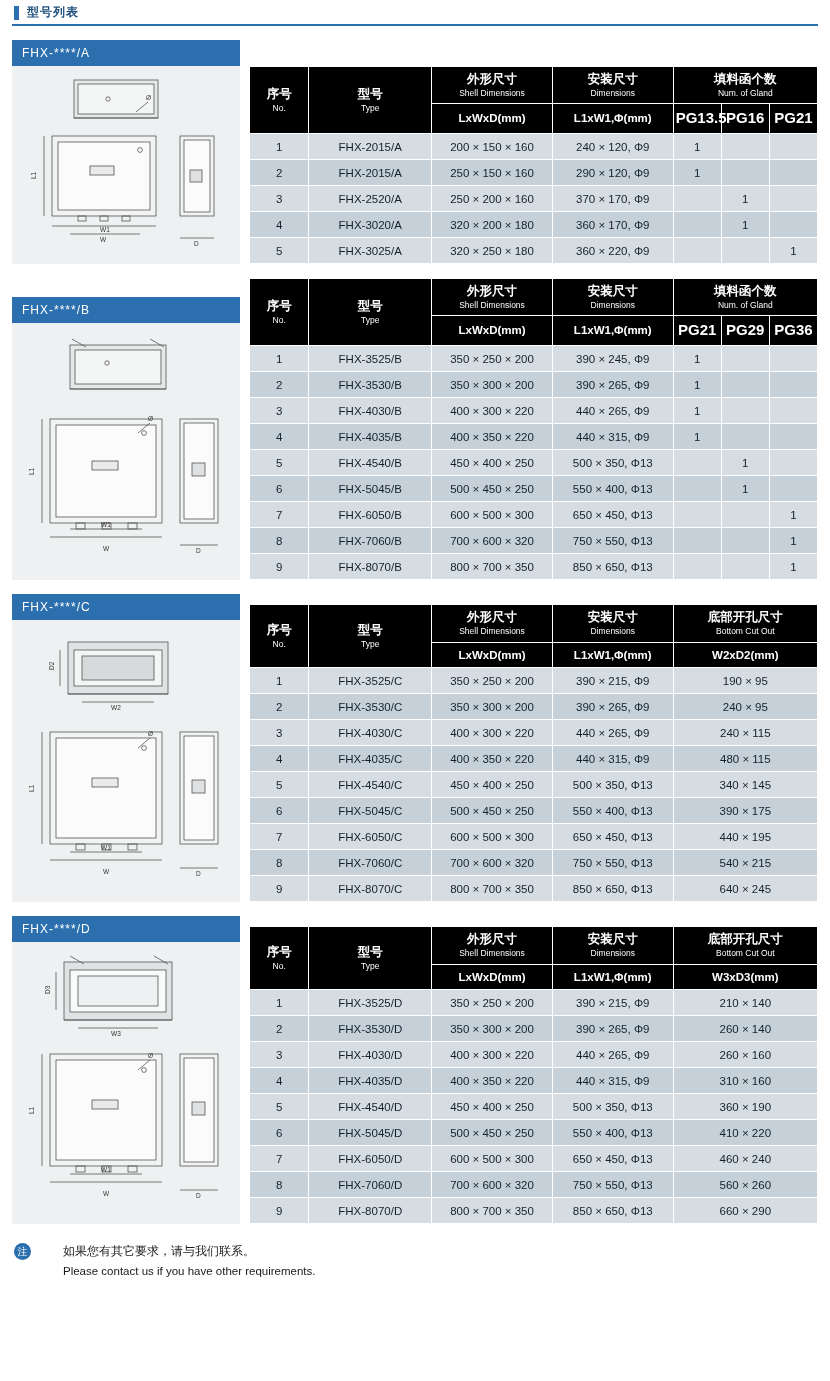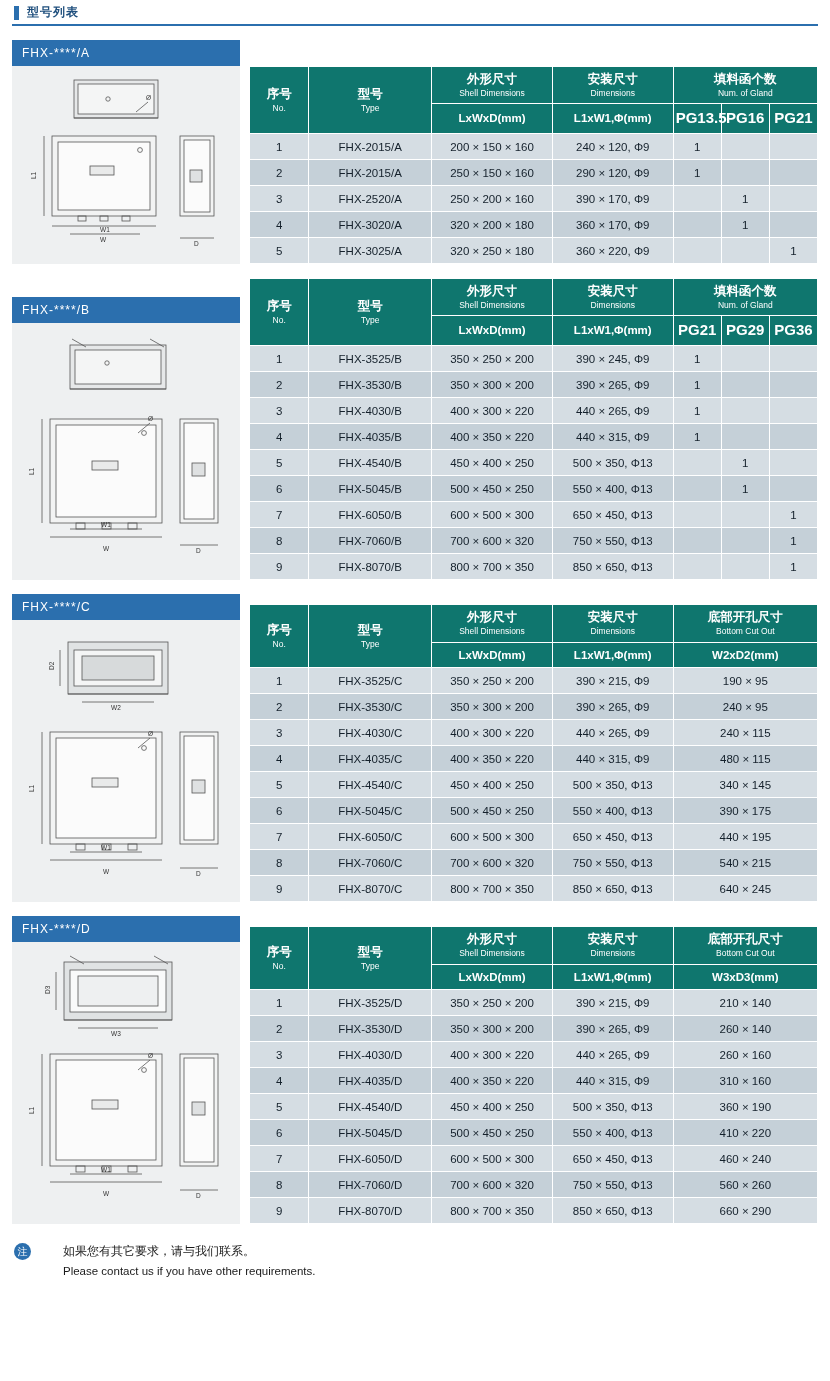--- a/index.html
+++ b/index.html
@@ -85,21 +85,21 @@
     border-collapse: collapse;
     width: 100%;
     table-layout: fixed;
   }
   table.spec th, table.spec td {
     border: 1px solid #ffffff;
     text-align: center;
     vertical-align: middle;
   }
   table.spec thead th {
-    background: #0f766e;
+    background: #000000;
     color: #ffffff;
     font-weight: bold;
     padding: 5px 2px;
     line-height: 1.25;
   }
   .th-cn { font-size: 12.5px; display: block; }
   .th-en { font-size: 8.5px; display: block; font-weight: normal; }
   .th-sub { font-size: 11.5px; display: block; }
   .th-pg { font-size: 15px; display: block; }
   table.spec tbody td {
@@ -257,21 +257,21 @@
             <td>250 × 150 × 160</td>
             <td>290 × 120, Φ9</td>
             <td class="mark">1</td>
             <td class="mark"></td>
             <td class="mark"></td>
           </tr>
           <tr>
             <td>3</td>
             <td>FHX-2520/A</td>
             <td>250 × 200 × 160</td>
-            <td>390 × 170, Φ9</td>
+            <td>370 × 170, Φ9</td>
             <td class="mark"></td>
             <td class="mark">1</td>
             <td class="mark"></td>
           </tr>
           <tr>
             <td>4</td>
             <td>FHX-3020/A</td>
             <td>320 × 200 × 180</td>
             <td>360 × 170, Φ9</td>
             <td class="mark"></td>

